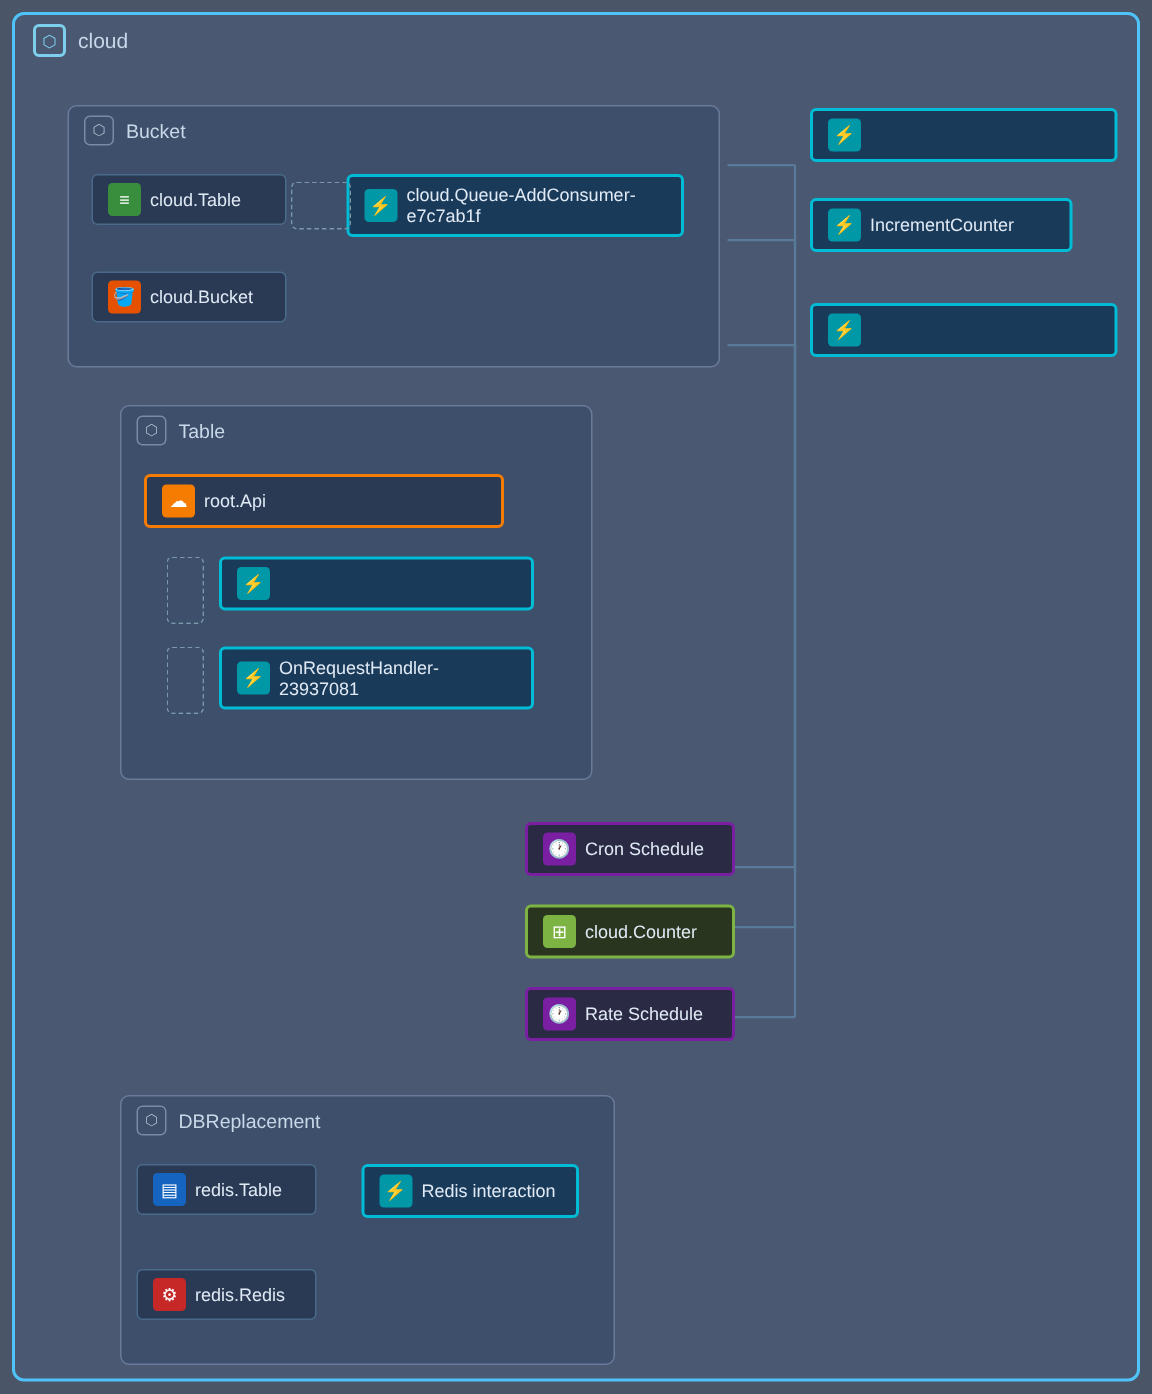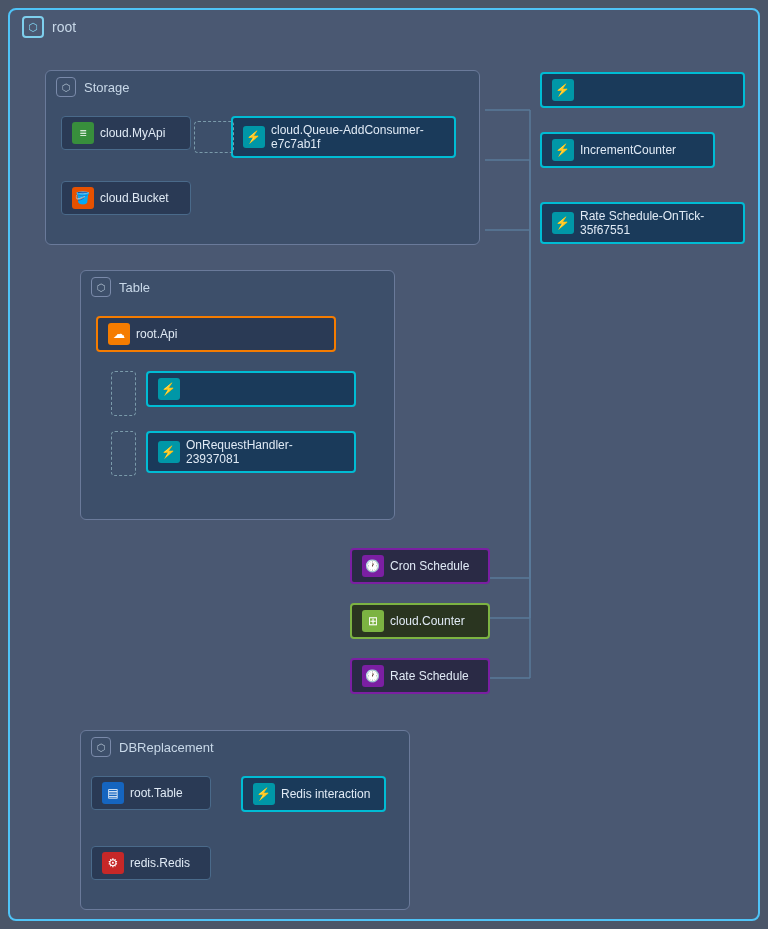--- a/index.html
+++ b/index.html
@@ -128,21 +128,21 @@
       border-radius: 4px;
       background: transparent;
     }
   </style>
 </head>
 <body>
 
 <div class="root-container">
   <div class="root-header">
     <div class="root-icon">⬡</div>
-    <span class="root-label">root</span>
+    <span class="root-label">cloud</span>
   </div>
 
   <svg class="connections">
 
     <line x1="475" y1="100" x2="520" y2="100"></line>
     <line x1="475" y1="150" x2="520" y2="150"></line>
     <line x1="475" y1="220" x2="520" y2="220"></line>
 
     <line x1="475" y1="568" x2="520" y2="568"></line>
     <line x1="520" y1="568" x2="520" y2="100"></line>
@@ -151,26 +151,26 @@
     <line x1="520" y1="608" x2="520" y2="150"></line>
 
     <line x1="475" y1="668" x2="520" y2="668"></line>
     <line x1="520" y1="668" x2="520" y2="220"></line>
 
   </svg>
 
   <div class="panel" style="top:60px; left:35px; width:435px; height:175px;">
     <div class="panel-header">
       <div class="panel-icon">⬡</div>
-      <span class="panel-label">Storage</span>
+      <span class="panel-label">Bucket</span>
     </div>
 
     <div class="node node-blue" style="top:45px; left:15px; width:130px;">
       <div class="node-icon icon-queue">≡</div>
-      <span>cloud.MyApi</span>
+      <span>cloud.Table</span>
     </div>
 
     <div class="node node-blue-bright" style="top:45px; left:185px; width:225px;">
       <div class="node-icon icon-lightning">⚡</div>
       <span>cloud.Queue-AddConsumer-e7c7ab1f</span>
     </div>
 
     <div class="dashed-rect" style="top:50px; left:148px; width:40px; height:32px;"></div>
 
     <div class="node node-blue" style="top:110px; left:15px; width:130px;">
@@ -203,21 +203,21 @@
   </div>
 
   <div class="panel" style="top:720px; left:70px; width:330px; height:180px;">
     <div class="panel-header">
       <div class="panel-icon">⬡</div>
       <span class="panel-label">DBReplacement</span>
     </div>
 
     <div class="node node-blue" style="top:45px; left:10px; width:120px;">
       <div class="node-icon icon-table">▤</div>
-      <span>root.Table</span>
+      <span>redis.Table</span>
     </div>
 
     <div class="node node-blue-bright" style="top:45px; left:160px; width:145px;">
       <div class="node-icon icon-lightning">⚡</div>
       <span>Redis interaction</span>
     </div>
 
     <div class="node node-blue" style="top:115px; left:10px; width:120px;">
       <div class="node-icon icon-redis">⚙</div>
       <span>redis.Redis</span>
@@ -228,21 +228,20 @@
     <div class="node-icon icon-lightning">⚡</div>
   </div>
 
   <div class="node node-blue-bright" style="position:absolute; top:122px; left:530px; width:175px;">
     <div class="node-icon icon-lightning">⚡</div>
     <span>IncrementCounter</span>
   </div>
 
   <div class="node node-blue-bright" style="position:absolute; top:192px; left:530px; width:205px;">
     <div class="node-icon icon-lightning">⚡</div>
-    <span>Rate Schedule-OnTick-35f67551</span>
   </div>
 
   <div class="node" style="position:absolute; top:538px; left:340px; width:140px; background:#2a2a45; border:2px solid #7b1fa2; border-radius:4px;">
     <div class="node-icon icon-cron">🕐</div>
     <span>Cron Schedule</span>
   </div>
 
   <div class="node" style="position:absolute; top:593px; left:340px; width:140px; background:#2a3520; border:2px solid #7cb342; border-radius:4px;">
     <div class="node-icon icon-counter">⊞</div>
     <span>cloud.Counter</span>

